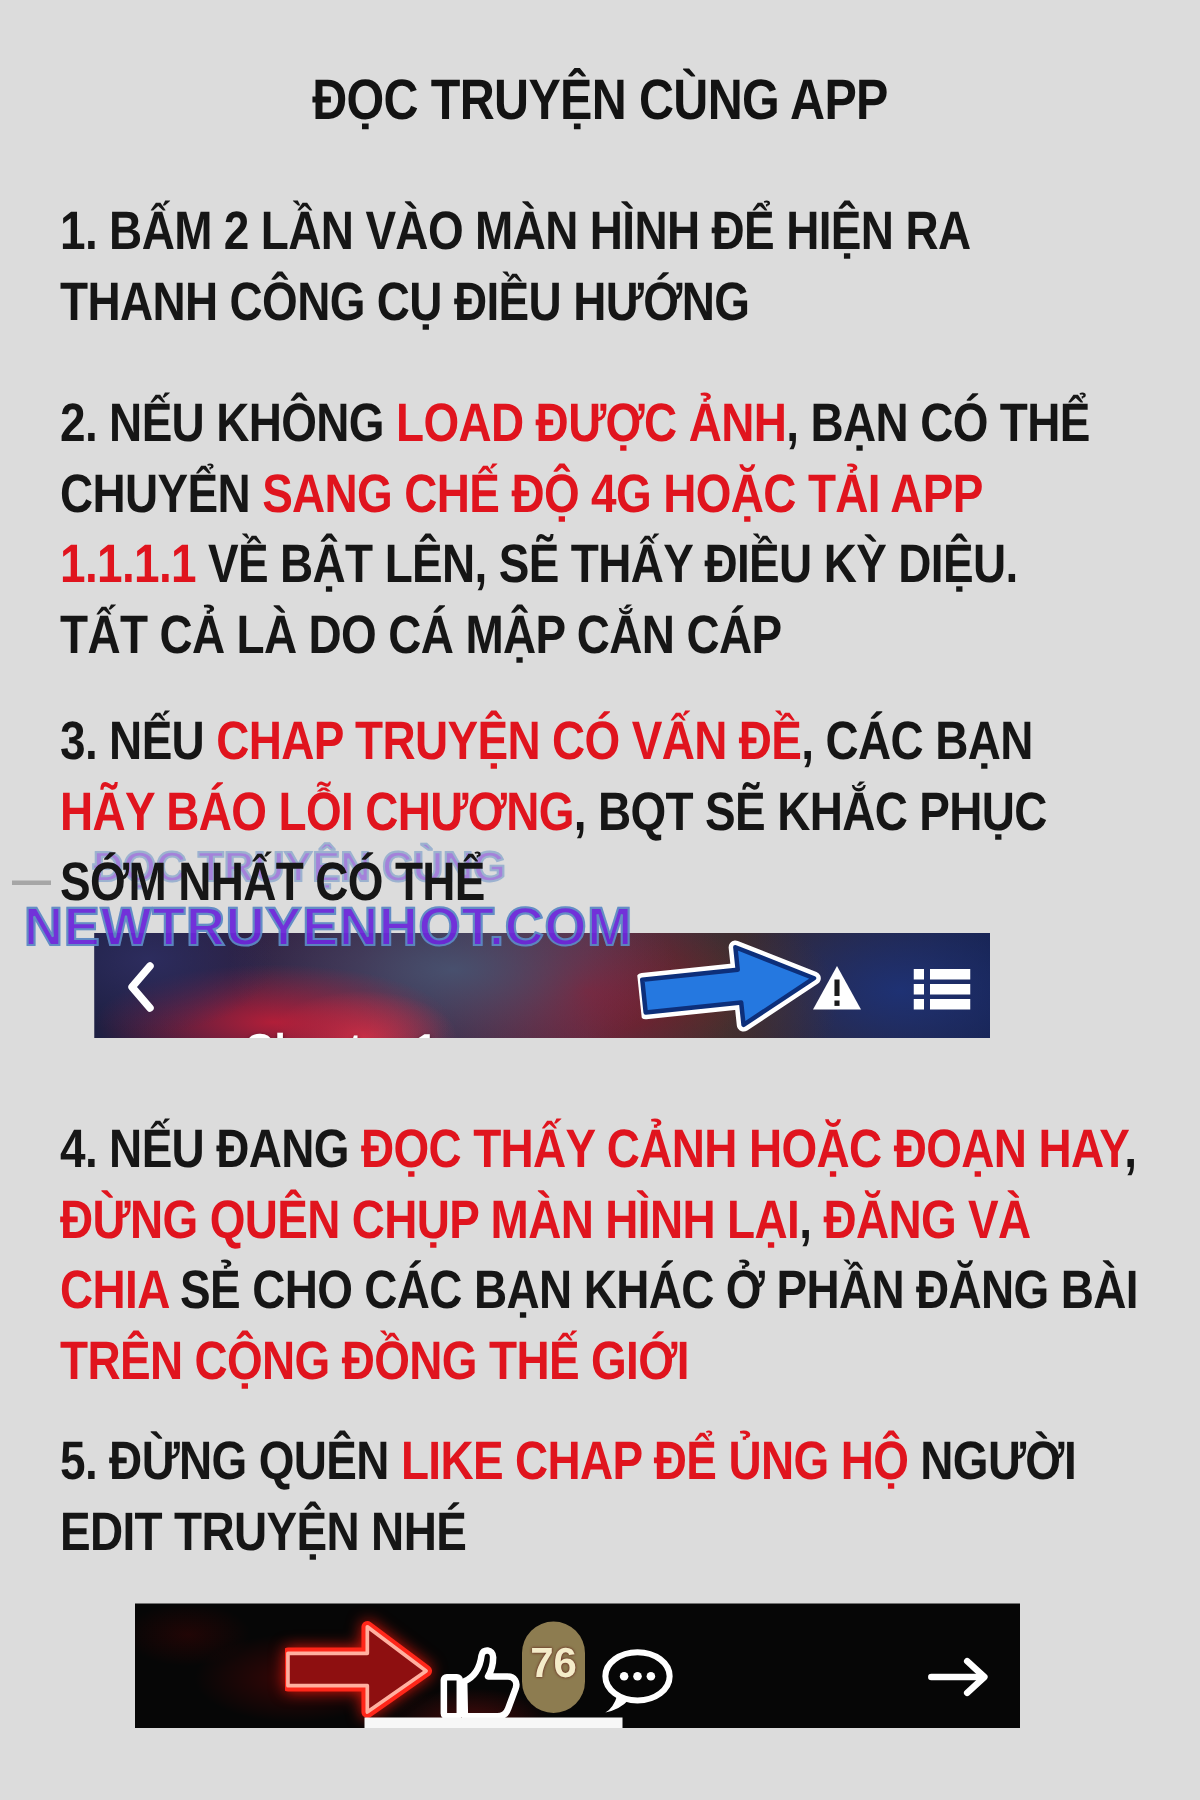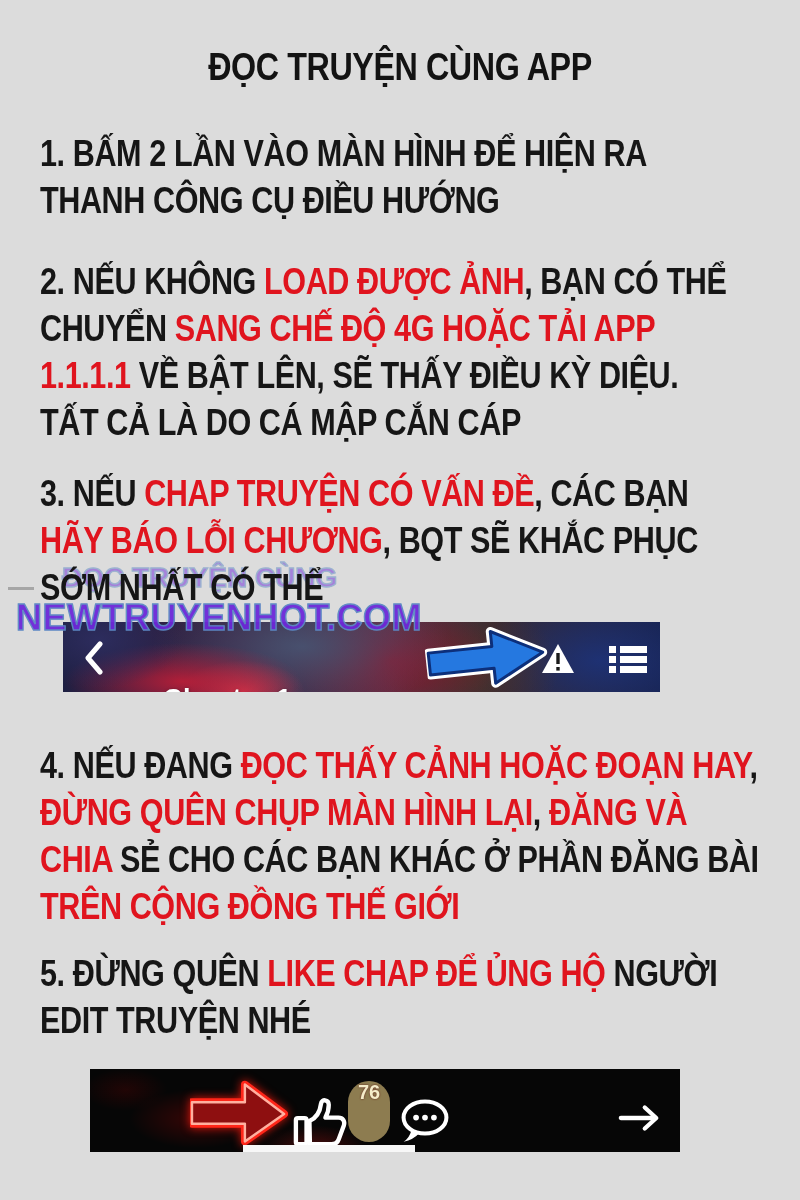--- a/index.html
+++ b/index.html
@@ -60,21 +60,21 @@
       radial-gradient(ellipse 75px 32px at 38% 95%,rgba(135,16,16,.5),transparent 70%),
       radial-gradient(ellipse 60px 30px at 6% 25%,rgba(60,5,5,.5),transparent 70%);
     background-color:#060606;
   }
   .red-arrow{left:100px;top:7px;filter:drop-shadow(0 0 5px rgba(255,25,12,.85));}
   .like-badge{
     left:258px;top:12px;width:42px;height:61px;border-radius:21px;
     background:#8d7c50;display:flex;align-items:flex-start;justify-content:center;
   }
   .like-badge span{
-    color:#f4ecc9;font-size:20px;font-weight:bold;
+    margin-top:12px;color:#f4ecc9;font-size:28px;font-weight:bold;
     text-shadow:0 0 2px #5a1010;
   }
   .white-strip{left:153px;bottom:0;width:172px;height:7px;background:#f7f7f7;}
 </style>
 </head>
 <body>
 
 <div class="abs title">ĐỌC TRUYỆN CÙNG APP</div>
 
 <div class="abs txt txtblock" style="left:40px;top:130px;">

